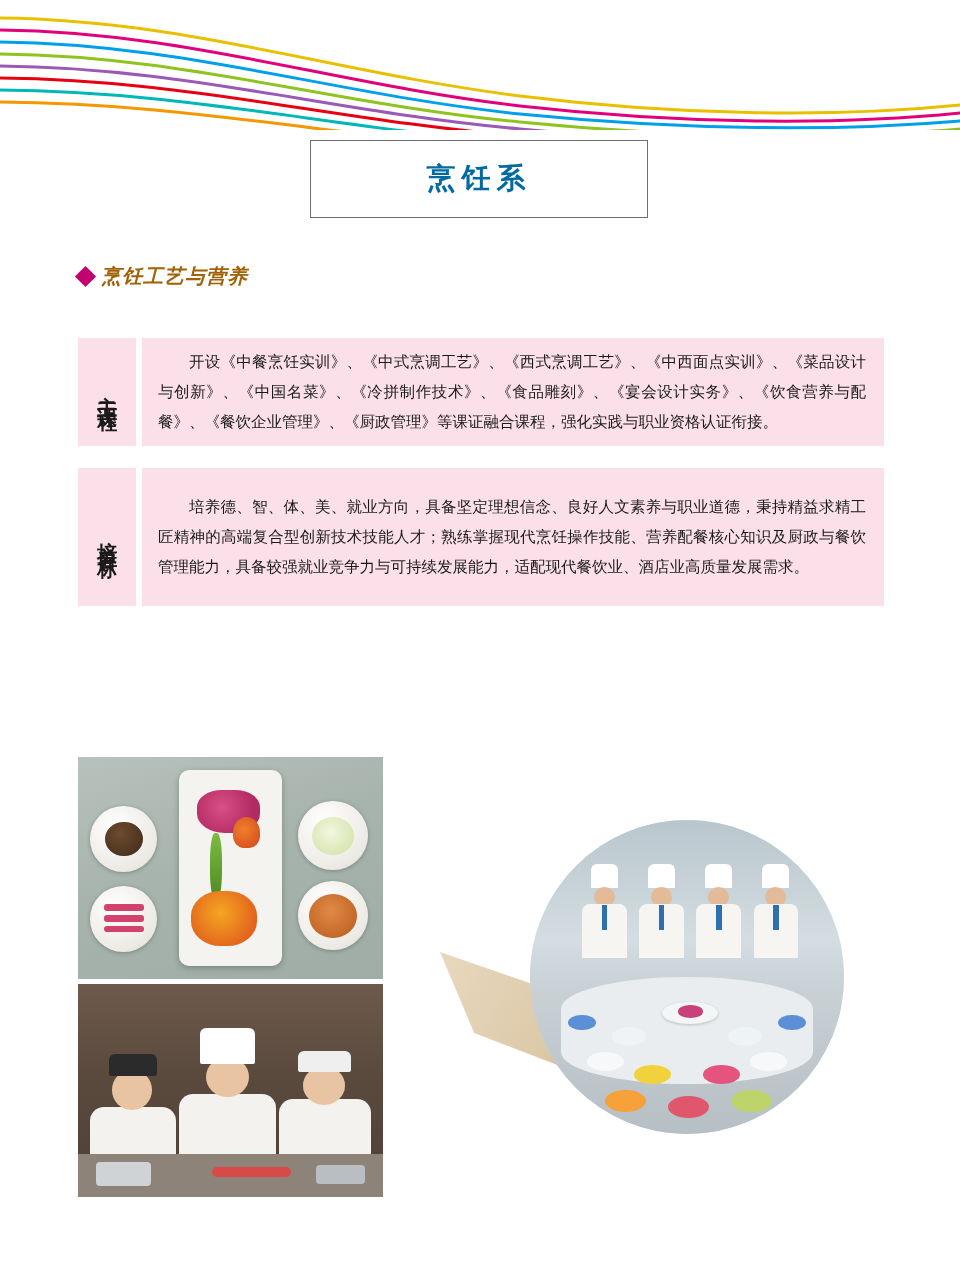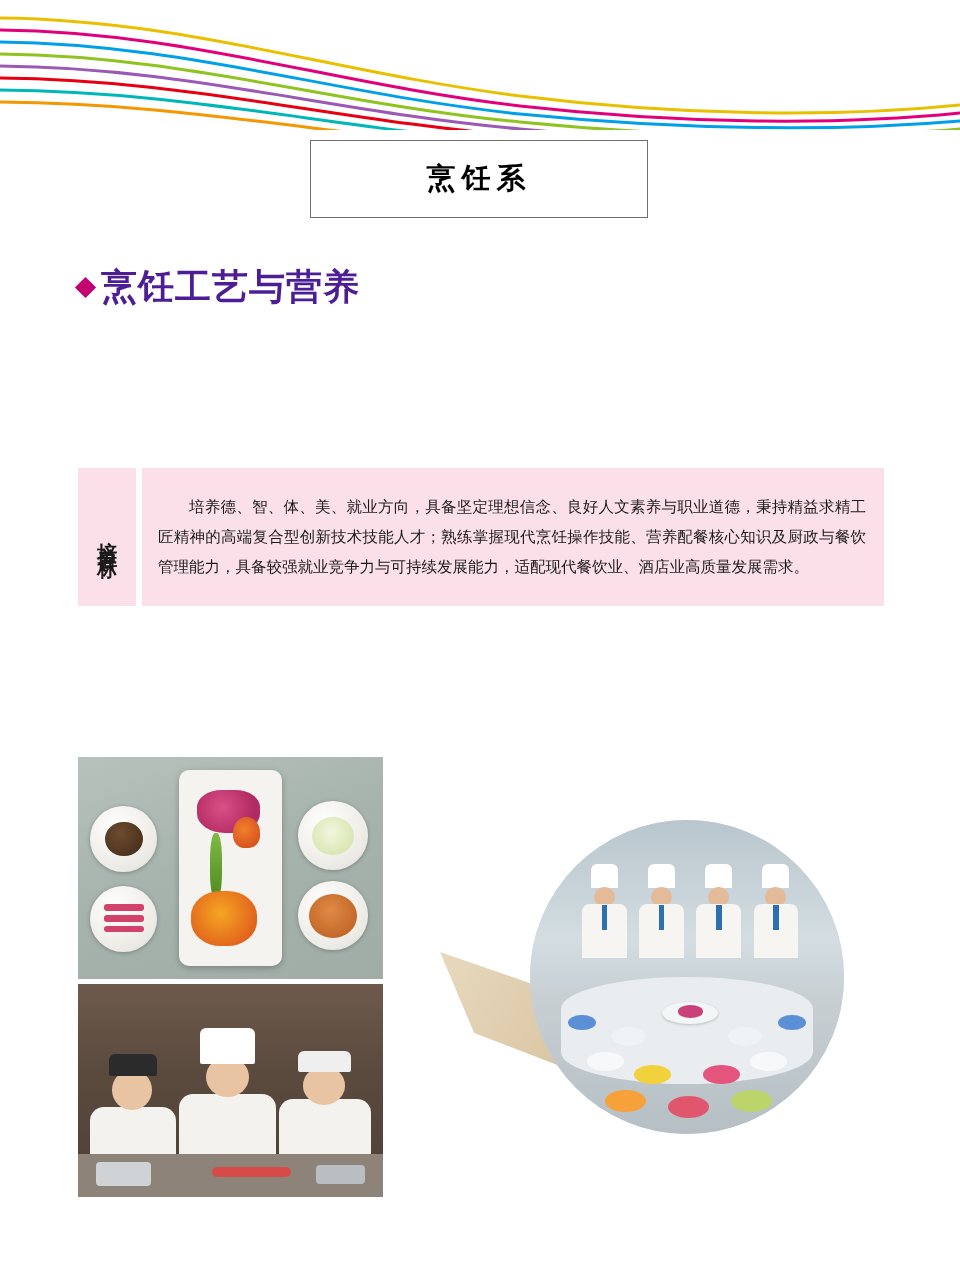--- a/index.html
+++ b/index.html
@@ -32,43 +32,44 @@
     border: 1px solid #6f6f6f;
     display: flex;
     align-items: center;
     justify-content: center;
   }
   .title-box .title-text {
     font-family: Liberation Mono, monospace;
     font-size: 29px;
     font-weight: bold;
     letter-spacing: 6px;
-    color: #000000;
+    color: #0369a1;
   }
 
   
   .section-heading {
     position: absolute;
     left: 78px; top: 263px;
     display: flex;
     align-items: center;
     gap: 8px;
   }
   .diamond {
     width: 15px; height: 15px;
     background: #c2006f;
     transform: rotate(45deg);
     display: inline-block;
   }
   .section-heading .heading-text {
     font-family: "DejaVu Sans", sans-serif;
-    font-size: 36px;
+    font-size: 20px;
     font-weight: bold;
-    color: #4c1d95;
+    color: #a16207;
     letter-spacing: 1px;
+    font-style: italic;
   }
 
   
   .block {
     position: absolute;
     left: 78px;
     width: 806px;
     display: flex;
     align-items: stretch;
     gap: 6px;
@@ -204,20 +205,28 @@
 
   <div class="title-box">
     <span class="title-text">烹饪系</span>
   </div>
 
   <div class="section-heading">
     <span class="diamond"></span>
     <span class="heading-text">烹饪工艺与营养</span>
   </div>
 
+  <div class="block" id="block-courses">
+    <div class="block-label">
+      <span class="lbl">主干课程</span>
+    </div>
+    <div class="block-body">
+      <p class="txt">开设《中餐烹饪实训》、《中式烹调工艺》、《西式烹调工艺》、《中西面点实训》、《菜品设计与创新》、《中国名菜》、《冷拼制作技术》、《食品雕刻》、《宴会设计实务》、《饮食营养与配餐》、《餐饮企业管理》、《厨政管理》等课证融合课程，强化实践与职业资格认证衔接。</p>
+    </div>
+  </div>
 
   <div class="block" id="block-goals">
     <div class="block-label">
       <span class="lbl">培养目标</span>
     </div>
     <div class="block-body">
       <p class="txt">培养德、智、体、美、就业方向，具备坚定理想信念、良好人文素养与职业道德，秉持精益求精工匠精神的高端复合型创新技术技能人才；熟练掌握现代烹饪操作技能、营养配餐核心知识及厨政与餐饮管理能力，具备较强就业竞争力与可持续发展能力，适配现代餐饮业、酒店业高质量发展需求。</p>
     </div>
   </div>
 

